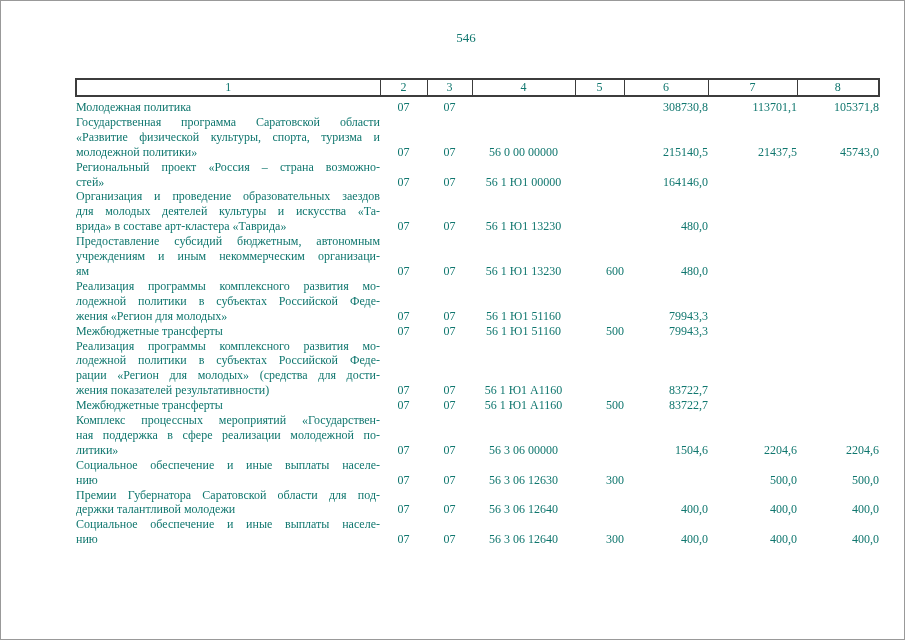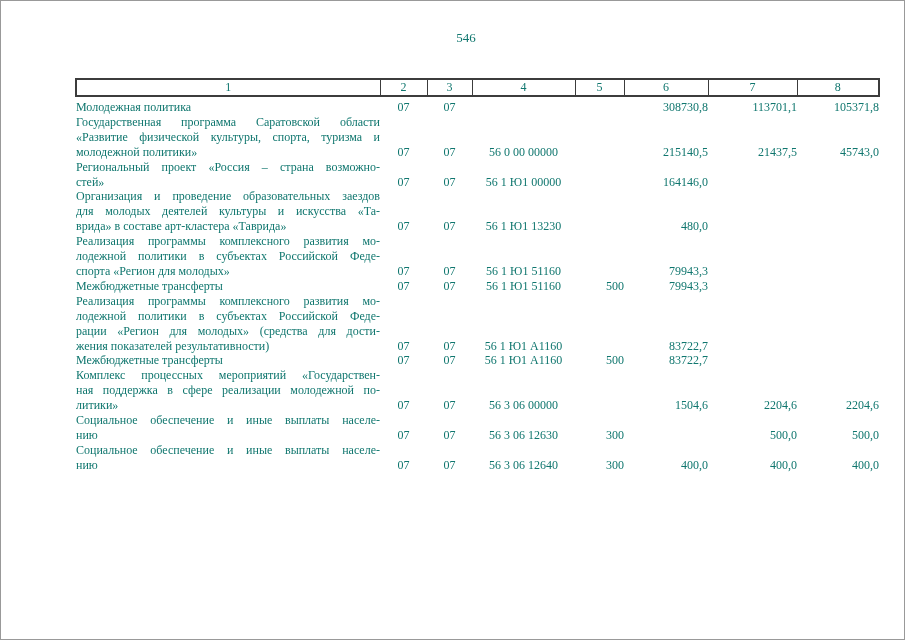--- a/index.html
+++ b/index.html
@@ -150,23 +150,37 @@
           <td class="c2">07</td>
           <td class="c3">07</td>
           <td class="c4">56 1 Ю1 13230</td>
           <td class="c5"></td>
           <td class="c6">480,0</td>
           <td class="c7"></td>
           <td class="c8"></td>
         </tr>
         <tr>
           <td class="c1">
+            <div class="jline">Предоставление субсидий бюджетным, автономным</div>
+            <div class="jline">учреждениям и иным некоммерческим организаци-</div>
+            <div class="jline last">ям</div>
+          </td>
+          <td class="c2">07</td>
+          <td class="c3">07</td>
+          <td class="c4">56 1 Ю1 13230</td>
+          <td class="c5">600</td>
+          <td class="c6">480,0</td>
+          <td class="c7"></td>
+          <td class="c8"></td>
+        </tr>
+        <tr>
+          <td class="c1">
             <div class="jline">Реализация программы комплексного развития мо-</div>
             <div class="jline">лодежной политики в субъектах Российской Феде-</div>
-            <div class="jline last">спорта «Регион для молодых»</div>
+            <div class="jline last">жения «Регион для молодых»</div>
           </td>
           <td class="c2">07</td>
           <td class="c3">07</td>
           <td class="c4">56 1 Ю1 51160</td>
           <td class="c5"></td>
           <td class="c6">79943,3</td>
           <td class="c7"></td>
           <td class="c8"></td>
         </tr>
         <tr>
@@ -230,20 +244,33 @@
           <td class="c2">07</td>
           <td class="c3">07</td>
           <td class="c4">56 3 06 12630</td>
           <td class="c5">300</td>
           <td class="c6"></td>
           <td class="c7">500,0</td>
           <td class="c8">500,0</td>
         </tr>
         <tr>
           <td class="c1">
+            <div class="jline">Премии Губернатора Саратовской области для под-</div>
+            <div class="jline last">держки талантливой молодежи</div>
+          </td>
+          <td class="c2">07</td>
+          <td class="c3">07</td>
+          <td class="c4">56 3 06 12640</td>
+          <td class="c5"></td>
+          <td class="c6">400,0</td>
+          <td class="c7">400,0</td>
+          <td class="c8">400,0</td>
+        </tr>
+        <tr>
+          <td class="c1">
             <div class="jline">Социальное обеспечение и иные выплаты населе-</div>
             <div class="jline last">нию</div>
           </td>
           <td class="c2">07</td>
           <td class="c3">07</td>
           <td class="c4">56 3 06 12640</td>
           <td class="c5">300</td>
           <td class="c6">400,0</td>
           <td class="c7">400,0</td>
           <td class="c8">400,0</td>

